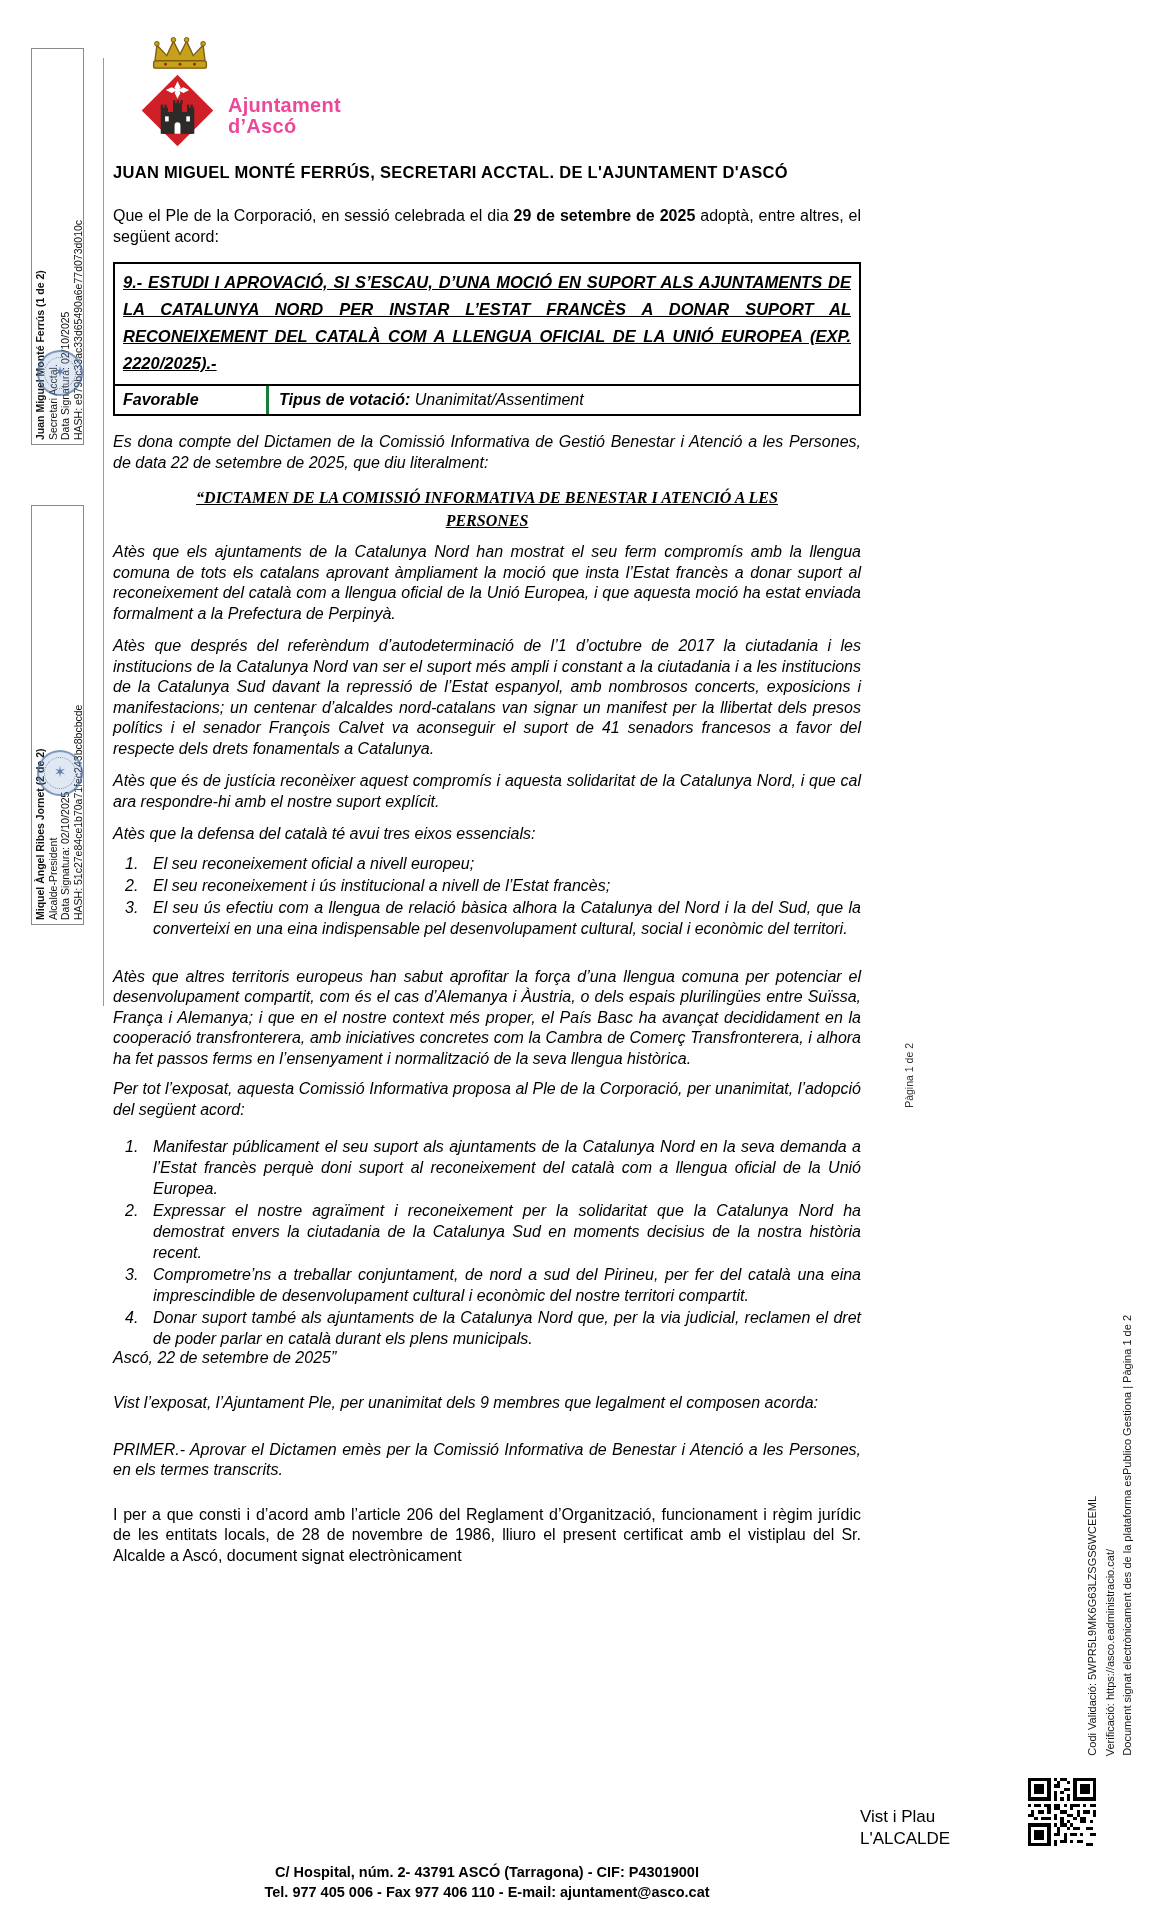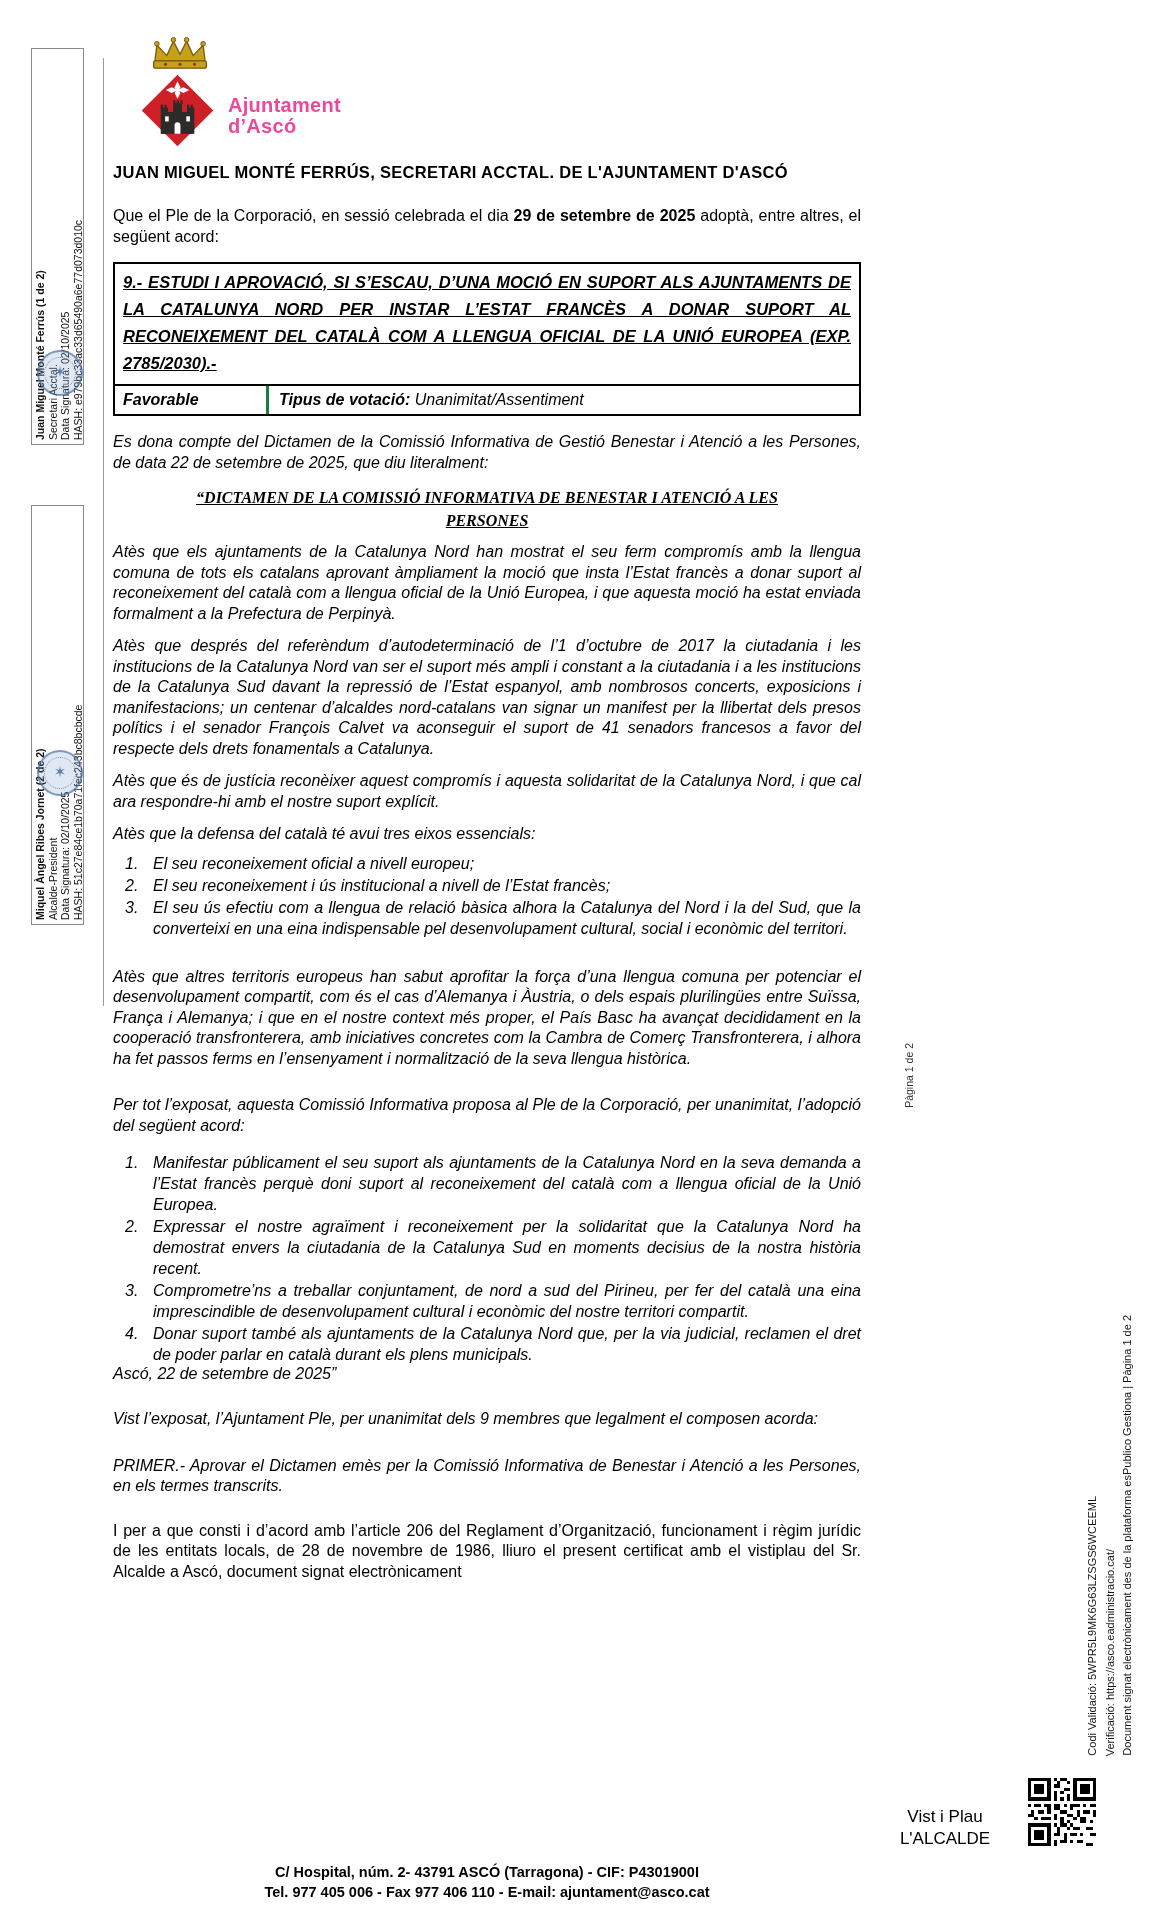--- a/index.html
+++ b/index.html
@@ -93,21 +93,21 @@
   .oli { display:flex; font-size:16px; line-height:21px; font-style:italic; margin-top:1px; }
   .oli .num { width:40px; padding-left:12px; flex:none; }
   .oli .txt { flex:1; text-align:justify; }
 
   .p-date { font-size:16px; font-style:italic; }
   .p-up { margin-top:24px; font-size:16px; line-height:20.5px; text-align:justify; }
   .mt26 { margin-top:26px; }
   .mt28 { margin-top:28px; }
 
   
-  .vistiplau { position:absolute; left:860px; top:1806px; width:170px; text-align:center; font-size:17px; line-height:22px; }
+  .vistiplau { position:absolute; left:860px; top:1806px; width:170px; font-size:17px; line-height:22px; }
   .qr { position:absolute; left:1028px; top:1778px; width:68px; height:68px; }
   .footer { position:absolute; left:113px; top:1862px; width:748px; text-align:center; font-size:14.5px; line-height:20px; font-weight:bold; }
 </style>
 </head>
 <body>
 
 <div class="page">
 
   <div class="sign-box b1">
     <div class="vtext">
@@ -177,21 +177,21 @@
     <div>Ajuntament</div>
     <div>d’Ascó</div>
   </div>
 
   <div class="content">
     <div class="sec-title">JUAN MIGUEL MONTÉ FERRÚS, SECRETARI ACCTAL. DE L'AJUNTAMENT D'ASCÓ</div>
 
     <p class="p-intro"><span>Que el Ple de la Corporació, en sessió celebrada el dia </span><b>29 de setembre de 2025</b><span> adoptà, entre altres, el següent acord:</span></p>
 
     <div class="agree-box">
-      <div class="agree-title">9.- ESTUDI I APROVACIÓ, SI S’ESCAU, D’UNA MOCIÓ EN SUPORT ALS AJUNTAMENTS DE LA CATALUNYA NORD PER INSTAR L’ESTAT FRANCÈS A DONAR SUPORT AL RECONEIXEMENT DEL CATALÀ COM A LLENGUA OFICIAL DE LA UNIÓ EUROPEA (EXP. 2785/2030).-</div>
+      <div class="agree-title">9.- ESTUDI I APROVACIÓ, SI S’ESCAU, D’UNA MOCIÓ EN SUPORT ALS AJUNTAMENTS DE LA CATALUNYA NORD PER INSTAR L’ESTAT FRANCÈS A DONAR SUPORT AL RECONEIXEMENT DEL CATALÀ COM A LLENGUA OFICIAL DE LA UNIÓ EUROPEA (EXP. 2220/2025).-</div>
       <div class="agree-row">
         <div class="agree-cell-l">Favorable</div>
         <div class="agree-cell-r"><b>Tipus de votació: </b><span>Unanimitat/Assentiment</span></div>
       </div>
     </div>
 
     <p class="pi" style="margin-top:16px">Es dona compte del Dictamen de la Comissió Informativa de Gestió Benestar i Atenció a les Persones, de data 22 de setembre de 2025, que diu literalment:</p>
 
     <div class="dictamen">“DICTAMEN DE LA COMISSIÓ INFORMATIVA DE BENESTAR I ATENCIÓ A LES PERSONES</div>
 
@@ -209,21 +209,21 @@
         <span class="num">2.</span>
         <span class="txt">El seu reconeixement i ús institucional a nivell de l’Estat francès;</span>
       </div>
       <div class="oli">
         <span class="num">3.</span>
         <span class="txt">El seu ús efectiu com a llengua de relació bàsica alhora la Catalunya del Nord i la del Sud, que la converteixi en una eina indispensable pel desenvolupament cultural, social i econòmic del territori.</span>
       </div>
     </div>
 
     <p class="pi mt28">Atès que altres territoris europeus han sabut aprofitar la força d’una llengua comuna per potenciar el desenvolupament compartit, com és el cas d’Alemanya i Àustria, o dels espais plurilingües entre Suïssa, França i Alemanya; i que en el nostre context més proper, el País Basc ha avançat decididament en la cooperació transfronterera, amb iniciatives concretes com la Cambra de Comerç Transfronterera, i alhora ha fet passos ferms en l’ensenyament i normalització de la seva llengua històrica.</p>
-    <p class="pi" style="margin-top:26px">Per tot l’exposat, aquesta Comissió Informativa proposa al Ple de la Corporació, per unanimitat, l’adopció del següent acord:</p>
+    <p class="pi" style="margin-top:10px">Per tot l’exposat, aquesta Comissió Informativa proposa al Ple de la Corporació, per unanimitat, l’adopció del següent acord:</p>
 
     <div class="olist" style="margin-top:16px">
       <div class="oli">
         <span class="num">1.</span>
         <span class="txt">Manifestar públicament el seu suport als ajuntaments de la Catalunya Nord en la seva demanda a l’Estat francès perquè doni suport al reconeixement del català com a llengua oficial de la Unió Europea.</span>
       </div>
       <div class="oli">
         <span class="num">2.</span>
         <span class="txt">Expressar el nostre agraïment i reconeixement per la solidaritat que la Catalunya Nord ha demostrat envers la ciutadania de la Catalunya Sud en moments decisius de la nostra història recent.</span>
       </div>

